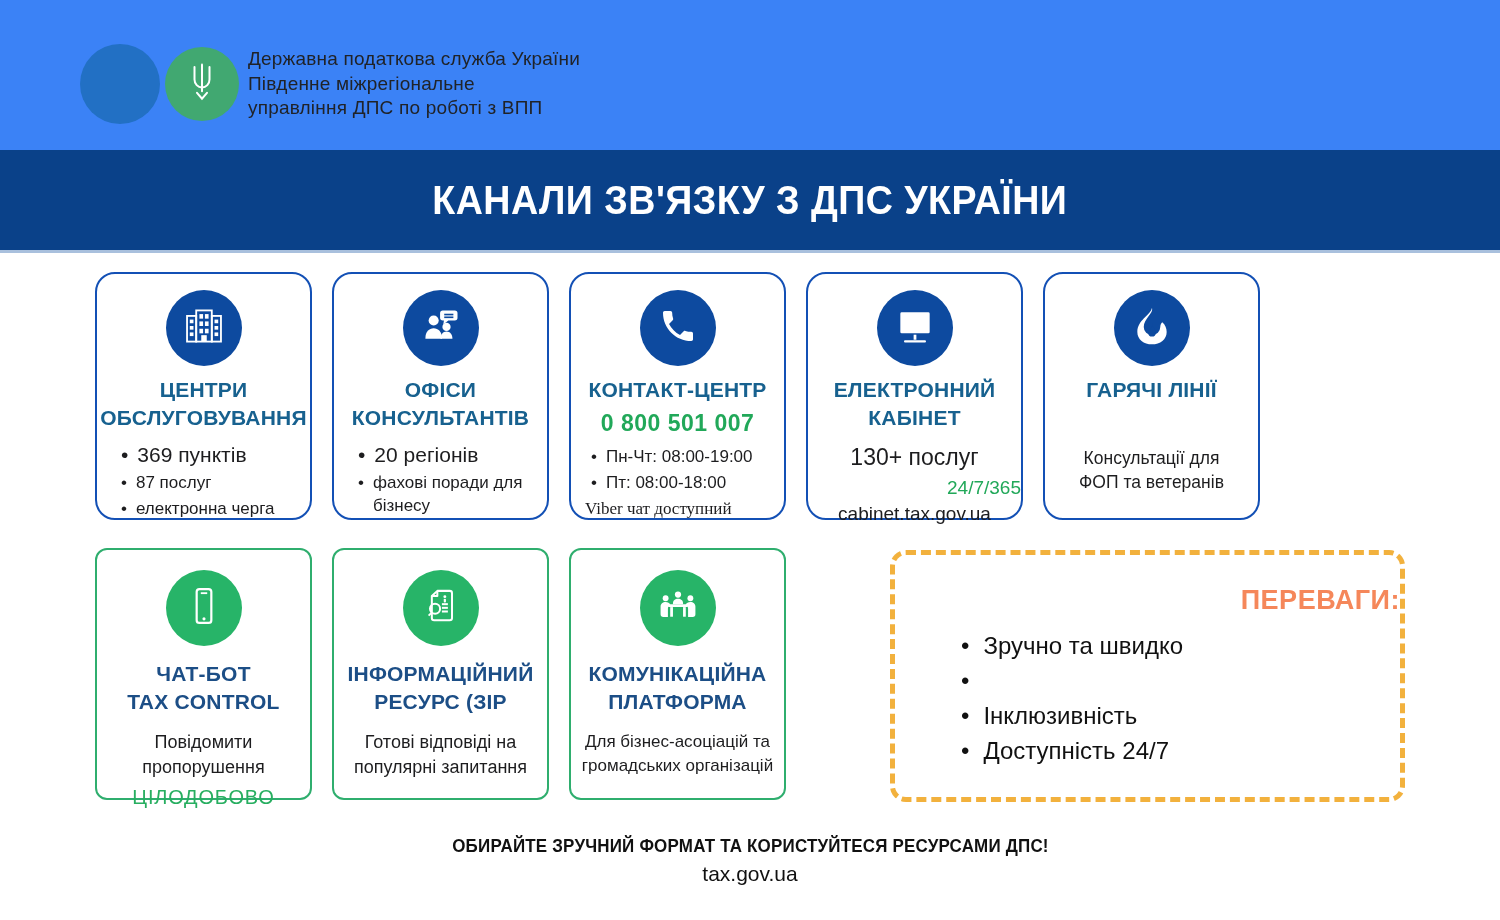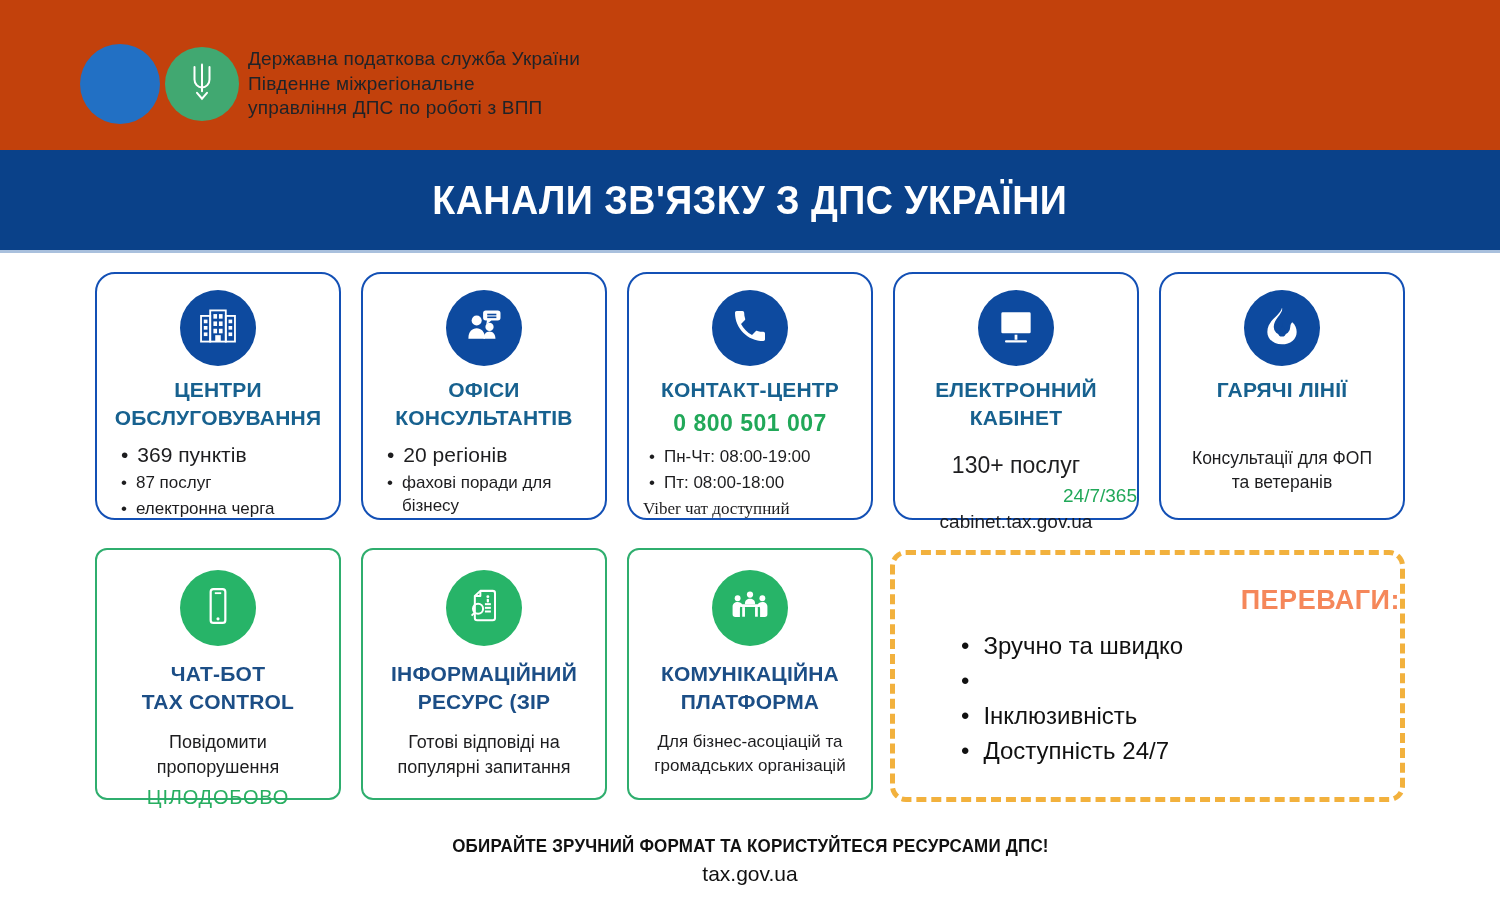--- a/index.html
+++ b/index.html
@@ -1,48 +1,48 @@
 <!DOCTYPE html>
 <html><head>
 <meta charset="utf-8">
 <style>
   * { margin:0; padding:0; box-sizing:border-box; }
   html,body { width:1500px; height:920px; background:#ffffff; font-family:"Liberation Sans", sans-serif; color:#1d1d1f; }
   .page { position:relative; width:1500px; height:920px; overflow:hidden; background:#ffffff; }
 
   
-  .header { position:absolute; top:0; left:0; width:100%; height:150px; background:#c2410c; }
+  .header { position:absolute; top:0; left:0; width:100%; height:150px; background:#3b82f6; }
   .logo-blue { position:absolute; left:80px; top:44px; width:80px; height:80px; border-radius:50%; background:#2270c4; }
   .logo-green { position:absolute; left:165px; top:47px; width:74px; height:74px; border-radius:50%; background:#41a871; display:flex; align-items:center; justify-content:center; }
   .org-text { position:absolute; left:248px; top:47px; font-size:19px; line-height:24.5px; color:#202328; letter-spacing:0.2px; }
 
   
   .banner { position:absolute; top:150px; left:0; width:100%; height:103px; background:#0a4189; border-bottom:3px solid #a9c0dd; display:flex; align-items:center; justify-content:center; }
   .banner-title { color:#ffffff; font-size:40px; font-weight:bold; letter-spacing:0.5px; transform:scaleX(0.94); white-space:nowrap; }
 
   
   .row1 { position:absolute; top:272px; left:95px; display:flex; gap:20px; }
   .row2 { position:absolute; top:548px; left:95px; display:flex; gap:20px; }
-  .card { width:246px; height:248px; background:#ffffff; border:2.5px solid #1350b5; border-radius:20px; text-align:center; padding-top:16px; }
+  .card { width:217px; height:248px; background:#ffffff; border:2.5px solid #1350b5; border-radius:20px; text-align:center; padding-top:16px; }
   .row2 .card { border-color:#2fae6e; height:252px; padding-top:20px;border-radius:12px; }
   .icon-circle { width:76px; height:76px; border-radius:50%; background:#0d4a9f; margin:0 auto; display:flex; align-items:center; justify-content:center; }
   .row2 .icon-circle { background:#27b468; }
   .card-title { margin-top:10px; font-weight:bold; font-size:21px; line-height:28px; color:#17618f; letter-spacing:0.2px; }
   .row2 .card-title { margin-top:14px; color:#1c4e86; }
 
   .bullets { margin-top:10px; text-align:left; padding:0 8px 0 24px; }
   .bullet { display:flex; gap:9px; font-size:17px; line-height:23px; margin-bottom:3px; }
   .bullet .dot { flex:0 0 auto; }
   .bullet.lead { font-size:21px; line-height:26px; }
 
   .phone-number { margin-top:6px; font-size:23px; font-weight:bold; color:#21a859; letter-spacing:0.5px; }
   .contact-bullets { margin-top:8px; padding-left:20px; }
   .contact-note { text-align:left; padding-left:14px; font-size:17px; line-height:23px; margin-top:2px;font-family:Liberation Serif, serif; }
 
-  .cabinet-line1 { margin-top:20px; font-size:23px; }
+  .cabinet-line1 { margin-top:12px; font-size:23px; }
   .cabinet-line2 { margin-top:6px; font-size:19px; color:#21a859;text-align:right; }
   .cabinet-line3 { margin-top:4px; font-size:19px; }
 
   .hotline-body { margin-top:42px; font-size:17.5px; line-height:24px; padding:0 20px; }
 
   .card-body { margin-top:14px; font-size:18px; line-height:25px; padding:0 16px; }
   .card-body.small { font-size:17px; line-height:24px; padding:0 10px; }
   .highlight-green { margin-top:6px; font-size:20px; color:#27ae60; letter-spacing:0.8px; }
 
   

